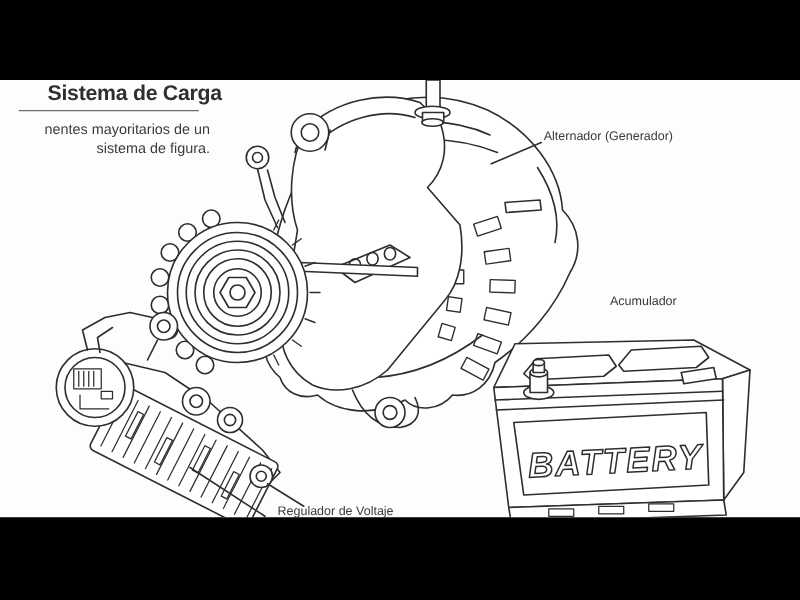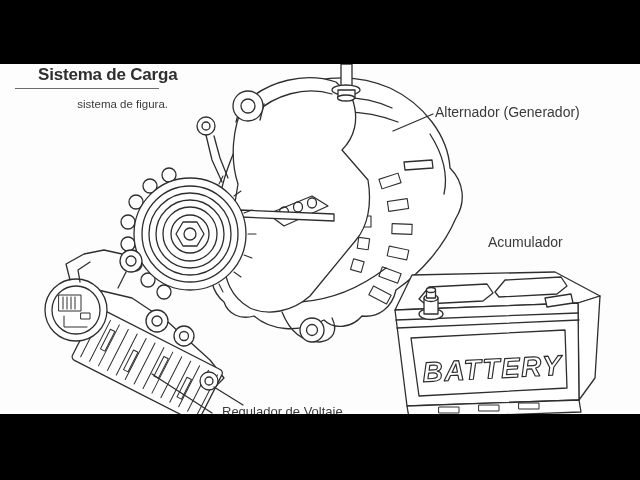--- a/index.html
+++ b/index.html
@@ -7,38 +7,39 @@
           font-family:"Liberation Sans",sans-serif;}
   .bar{position:absolute;left:0;width:640px;background:#000;z-index:5;}
   .bar-top{top:0;height:64px;}
   .bar-bottom{top:414px;height:66px;}
   .content{position:absolute;top:64px;left:0;width:640px;height:350px;background:#fdfdfd;overflow:hidden;}
   .page-title{position:absolute;left:38px;top:1px;font-size:17px;font-weight:bold;color:#2f2f2f;
               letter-spacing:-0.2px;white-space:nowrap;}
   .title-underline{position:absolute;left:15px;top:24px;width:144px;height:1px;background:#6d6d6d;}
   .intro{position:absolute;left:0;top:33px;width:168px;text-align:right;font-size:11.5px;
          line-height:15px;color:#3b3b3b;}
-  .diagram-label{position:absolute;color:#3a3a3a;font-size:14px;white-space:nowrap;}
+  .diagram-label{position:absolute;color:#3a3a3a;font-size:10px;white-space:nowrap;}
   .label-alternator{left:435px;top:40px;}
   .label-battery{left:488px;top:171px;width:104px;text-align:left;line-height:14px;}
-  .label-regulator{left:222px;top:340px;font-size:13px;}
+  .label-regulator{left:222px;top:340px;font-size:10px;}
   svg.illustration{position:absolute;left:0;top:0;}
 </style>
 </head>
 <body>
 
 <div class="screen">
   <div class="bar bar-top"></div>
 
   <div class="content">
 
     <div class="page-title">Sistema de Carga</div>
     <div class="title-underline"></div>
 
     <div class="intro">
+      <div>nentes mayoritarios de un</div>
       <div>sistema de figura.</div>
     </div>
 
     <svg class="illustration" width="640" height="350" viewBox="0 0 640 350">
       <g stroke="#2e2e2e" fill="none" stroke-width="1.3" stroke-linejoin="round" stroke-linecap="round">
 
         <g>
 
           <path fill="#fff" d="M 256,52 C 288,14 344,4 390,24 C 424,40 448,72 450,104
             C 464,118 466,138 456,154 C 444,182 422,208 396,226 C 392,244 378,254 362,252

